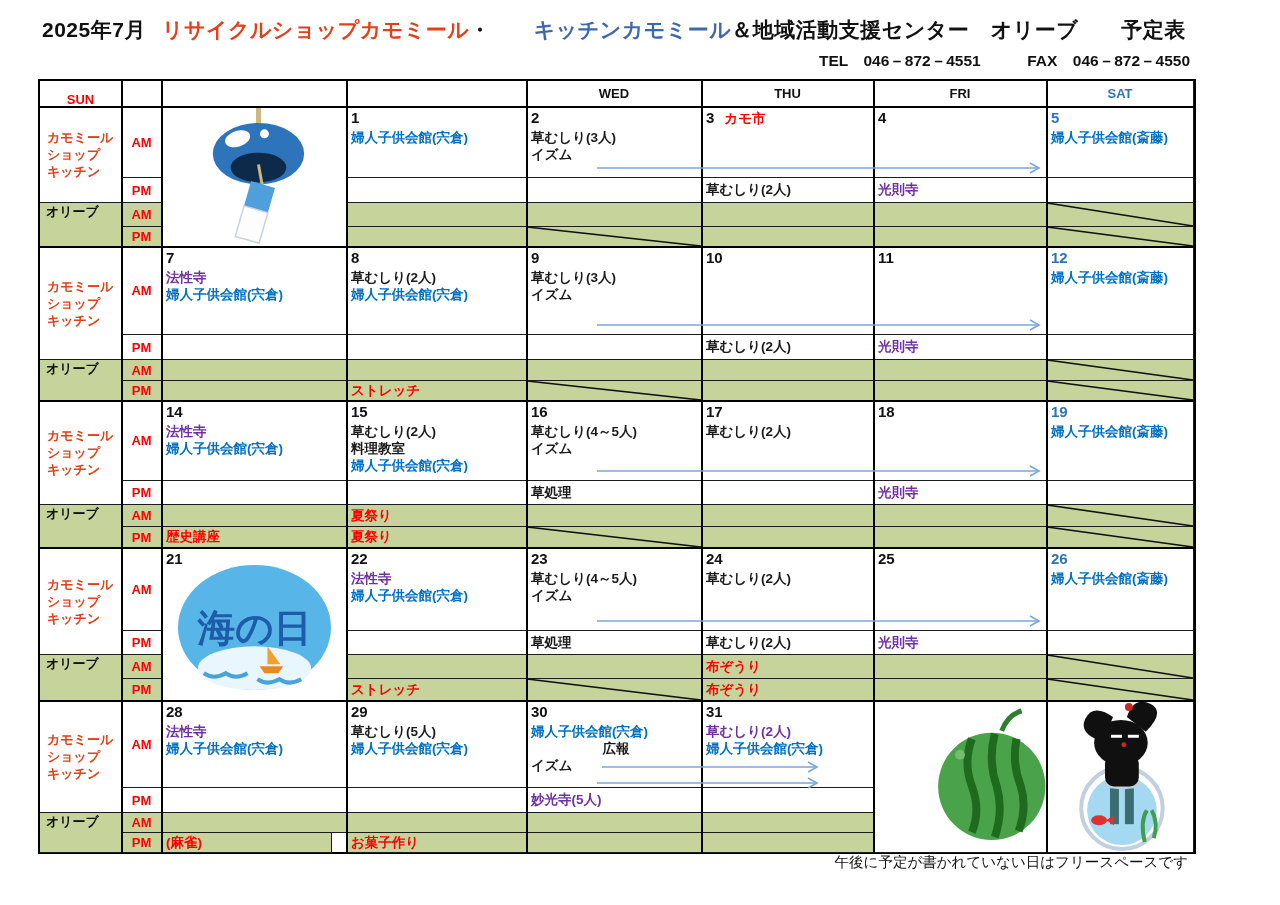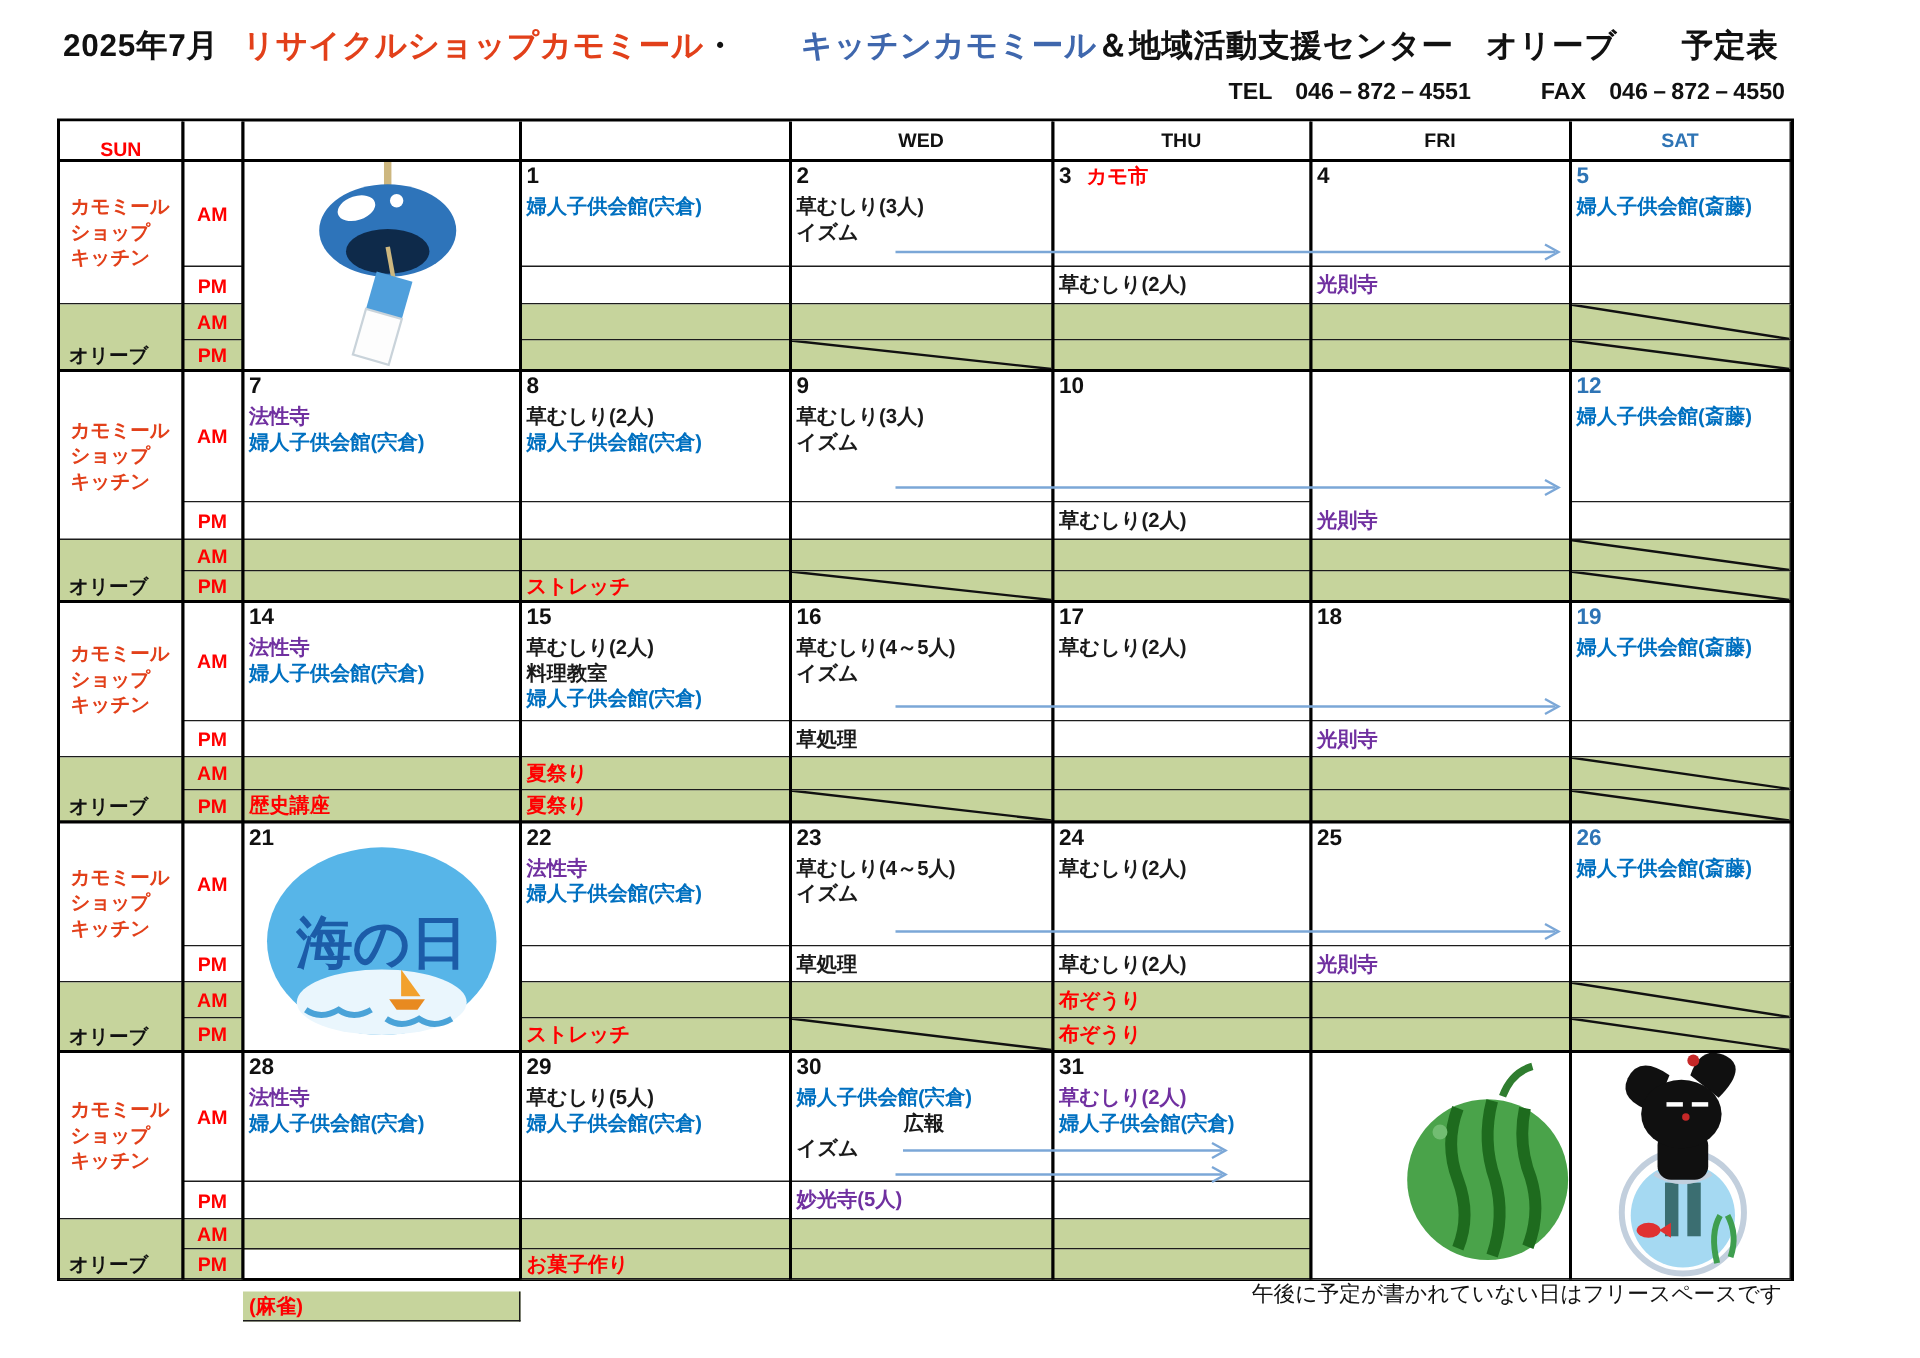--- a/index.html
+++ b/index.html
@@ -12,21 +12,21 @@
     font-size:15.5px;font-weight:bold;color:#111;white-space:pre;}
   #grid{position:absolute;left:38px;top:79px;width:1154px;height:771px;
     border:2px solid #000;box-sizing:content-box;background:#fff;}
   .cell{position:absolute;box-sizing:border-box;background:#fff;
     border-right:1px solid #1c1c1c;border-bottom:1px solid #1c1c1c;}
   .green{background:#c6d49c;}
   .hdr{display:flex;align-items:center;justify-content:center;font-size:13px;font-weight:bold;color:#111;}
   .ampm{display:flex;align-items:center;justify-content:center;font-size:13px;font-weight:bold;}
   .kamolbl{display:flex;flex-direction:column;justify-content:center;padding-left:7px;
     font-size:13px;font-weight:bold;line-height:17px;}
-  .olivelbl{display:flex;align-items:flex-end;padding-left:6px;font-size:13px;font-weight:bold;color:#111;}
+  .olivelbl{display:flex;align-items:flex-start;padding-left:6px;font-size:13px;font-weight:bold;color:#111;}
   .datehead{padding:2px 0 0 4px;font-size:15px;font-weight:bold;color:#111;margin-bottom:3px;white-space:nowrap;}
   .tag{margin-left:10px;font-size:13.5px;font-weight:bold;}
   .evt{padding-left:4px;font-size:13.5px;font-weight:bold;line-height:17px;white-space:nowrap;}
   .pmtxt{display:flex;align-items:center;height:100%;padding-left:4px;
     font-size:13.5px;font-weight:bold;white-space:nowrap;}
   .cross{position:absolute;left:0;top:0;width:100%;height:100%;pointer-events:none;}
   .vline,.hline{position:absolute;background:#000;z-index:4;pointer-events:none;}
   #arrows{position:absolute;left:0;top:0;z-index:5;pointer-events:none;}
   .illus{position:absolute;left:0;top:0;width:100%;height:100%;pointer-events:none;}
   .absdate{position:absolute;left:4px;top:2px;font-size:15px;font-weight:bold;color:#111;z-index:3;}
@@ -194,20 +194,23 @@
       </svg>
     </div>
     <div class="cell" style="left: 662px; top: 166px; width: 172px; height: 88px;">
       <div class="datehead"><span style="color: rgb(17, 17, 17);">10</span></div>
     </div>
     <div class="cell" style="left: 662px; top: 254px; width: 172px; height: 25px;">
       <div class="pmtxt" style="color: rgb(26, 26, 26);">草むしり(2人)</div>
     </div>
     <div class="cell green" style="left: 662px; top: 279px; width: 172px; height: 21px;"></div>
     <div class="cell green" style="left: 662px; top: 300px; width: 172px; height: 20px;"></div>
+    <div class="cell" style="left: 834px; top: 166px; width: 173px; height: 88px;">
+      <div class="datehead"><span style="color: rgb(17, 17, 17);">11</span></div>
+    </div>
     <div class="cell" style="left: 834px; top: 254px; width: 173px; height: 25px;">
       <div class="pmtxt" style="color: rgb(112, 48, 160);">光則寺</div>
     </div>
     <div class="cell green" style="left: 834px; top: 279px; width: 173px; height: 21px;"></div>
     <div class="cell green" style="left: 834px; top: 300px; width: 173px; height: 20px;"></div>
     <div class="cell" style="left: 1007px; top: 166px; width: 147px; height: 88px;">
       <div class="datehead"><span style="color: rgb(46, 116, 181);">12</span></div>
       <div class="evt" style="color: rgb(0, 112, 192);">婦人子供会館(斎藤)</div>
     </div>
     <div class="cell" style="left: 1007px; top: 254px; width: 147px; height: 25px;"></div>
@@ -420,21 +423,21 @@
     <div class="cell ampm green" style="left: 82px; top: 752px; width: 40px; height: 20px;">
       <span style="color: rgb(255, 0, 0);">PM</span>
     </div>
     <div class="cell" style="left: 122px; top: 620px; width: 185px; height: 87px;">
       <div class="datehead"><span style="color: rgb(17, 17, 17);">28</span></div>
       <div class="evt" style="color: rgb(112, 48, 160);">法性寺</div>
       <div class="evt" style="color: rgb(0, 112, 192);">婦人子供会館(宍倉)</div>
     </div>
     <div class="cell" style="left: 122px; top: 707px; width: 185px; height: 25px;"></div>
     <div class="cell green" style="left: 122px; top: 732px; width: 185px; height: 20px;"></div>
-    <div class="cell green" style="left: 122px; top: 780px; width: 185px; height: 20px;">
+    <div class="cell green" style="left: 122px; top: 752px; width: 170px; height: 20px;">
       <div class="pmtxt" style="color: rgb(255, 0, 0);">(麻雀)</div>
     </div>
     <div class="cell" style="left: 307px; top: 620px; width: 180px; height: 87px;">
       <div class="datehead"><span style="color: rgb(17, 17, 17);">29</span></div>
       <div class="evt" style="color: rgb(26, 26, 26);">草むしり(5人)</div>
       <div class="evt" style="color: rgb(0, 112, 192);">婦人子供会館(宍倉)</div>
     </div>
     <div class="cell" style="left: 307px; top: 707px; width: 180px; height: 25px;"></div>
     <div class="cell green" style="left: 307px; top: 732px; width: 180px; height: 20px;"></div>
     <div class="cell green" style="left: 307px; top: 752px; width: 180px; height: 20px;">

